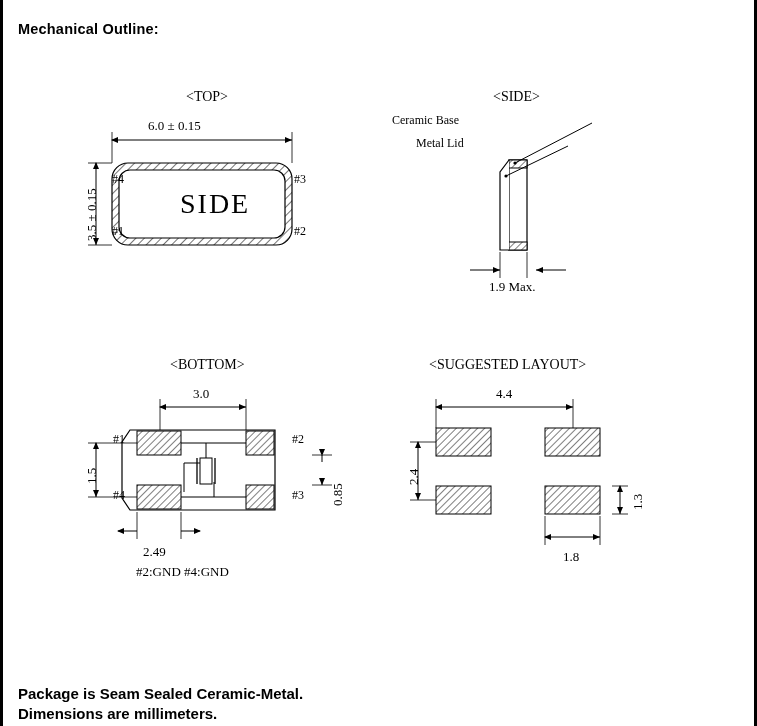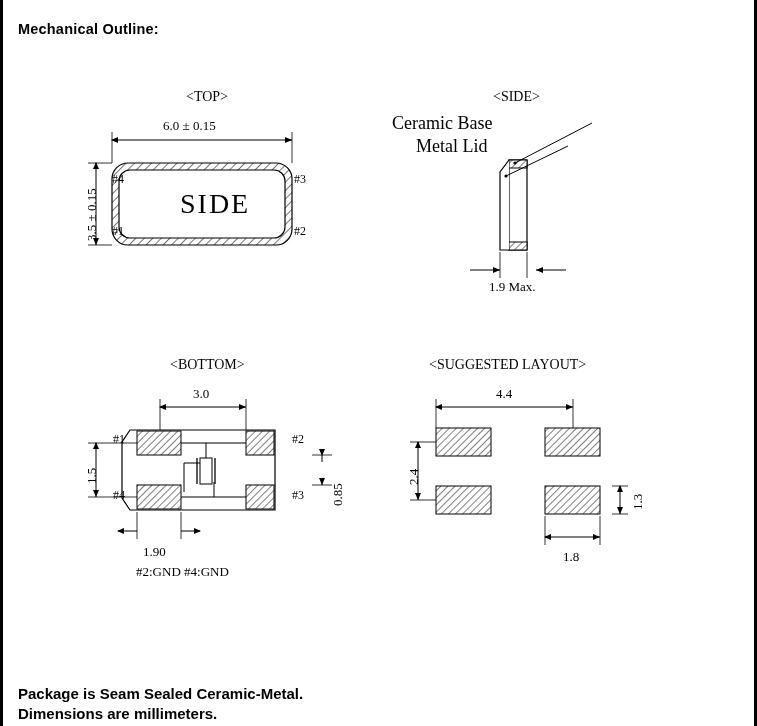--- a/index.html
+++ b/index.html
@@ -67,21 +67,21 @@
   }
   .pin-text {
     position: absolute;
     font-family: "Liberation Serif", serif;
     font-size: 12px;
     white-space: nowrap;
   }
   .callout-text {
     position: absolute;
     font-family: "Liberation Serif", serif;
-    font-size: 18px;
+    font-size: 12px;
     white-space: nowrap;
   }
   .note-text {
     position: absolute;
     font-family: "Liberation Serif", serif;
     font-size: 13px;
     white-space: nowrap;
   }
   .aker-text {
     position: absolute;
@@ -206,38 +206,38 @@
     <line x1="620" y1="486" x2="620" y2="514" stroke="#000" stroke-width="1" marker-start="url(#arrowL)" marker-end="url(#arrowR)"></line>
     <line x1="612" y1="486" x2="628" y2="486" stroke="#000" stroke-width="0.8"></line>
     <line x1="612" y1="514" x2="628" y2="514" stroke="#000" stroke-width="0.8"></line>
 
     <line x1="545" y1="537" x2="600" y2="537" stroke="#000" stroke-width="1" marker-start="url(#arrowL)" marker-end="url(#arrowR)"></line>
     <line x1="545" y1="516" x2="545" y2="545" stroke="#000" stroke-width="0.8"></line>
     <line x1="600" y1="516" x2="600" y2="545" stroke="#000" stroke-width="0.8"></line>
   </svg>
 
   <div class="view-label" style="left:186px; top:89px;font-family:Liberation Serif, serif;">&lt;TOP&gt;</div>
-  <div class="dim-text" style="left:163px; top:118px;">6.0 ± 0.15</div>
+  <div class="dim-text" style="left:148px; top:118px;">6.0 ± 0.15</div>
   <div class="dim-text vert" style="left:84px; top:241px;">3.5 ± 0.15</div>
   <div class="aker-text" style="left:180px; top:188px;">SIDE</div>
   <div class="pin-text" style="left:112px; top:172px;">#4</div>
   <div class="pin-text" style="left:294px; top:172px;">#3</div>
   <div class="pin-text" style="left:112px; top:224px;">#1</div>
   <div class="pin-text" style="left:294px; top:224px;">#2</div>
 
   <div class="view-label" style="left:493px; top:89px;">&lt;SIDE&gt;</div>
   <div class="callout-text" style="left:392px; top:113px;">Ceramic Base</div>
   <div class="callout-text" style="left:416px; top:136px;">Metal Lid</div>
   <div class="dim-text" style="left:489px; top:279px;">1.9 Max.</div>
 
   <div class="view-label" style="left:170px; top:357px;">&lt;BOTTOM&gt;</div>
   <div class="dim-text" style="left:193px; top:386px;">3.0</div>
   <div class="dim-text vert" style="left:84px; top:484px;">1.5</div>
   <div class="dim-text vert" style="left:330px; top:506px;">0.85</div>
-  <div class="dim-text" style="left:143px; top:544px;">1.90</div>
+  <div class="dim-text" style="left:143px; top:544px;">2.49</div>
   <div class="pin-text" style="left:113px; top:432px;">#1</div>
   <div class="pin-text" style="left:292px; top:432px;">#2</div>
   <div class="pin-text" style="left:113px; top:488px;">#4</div>
   <div class="pin-text" style="left:292px; top:488px;">#3</div>
   <div class="note-text" style="left:136px; top:564px;">#2:GND  #4:GND</div>
 
   <div class="view-label" style="left:429px; top:357px;">&lt;SUGGESTED LAYOUT&gt;</div>
   <div class="dim-text" style="left:496px; top:386px;">4.4</div>
   <div class="dim-text vert" style="left:406px; top:485px;">2.4</div>
   <div class="dim-text vert" style="left:630px; top:510px;">1.3</div>

